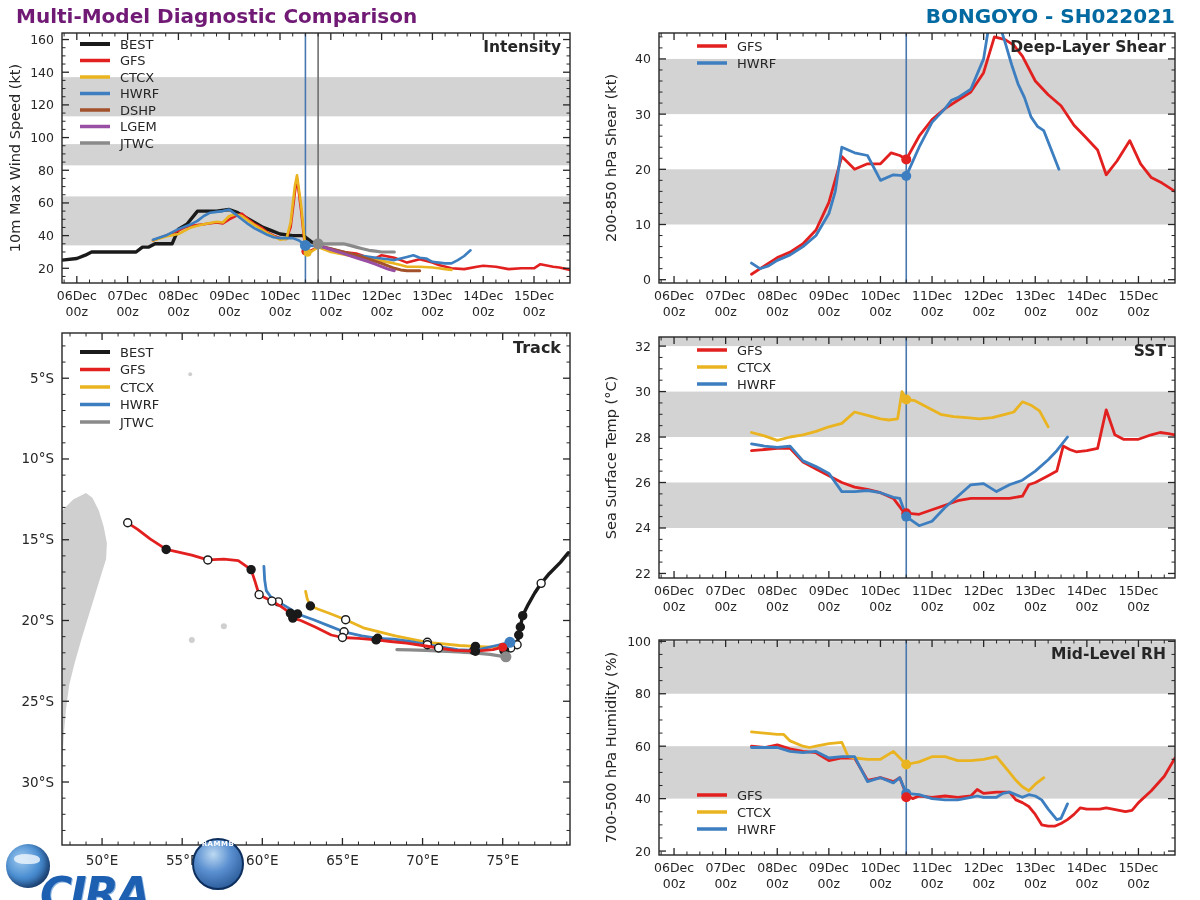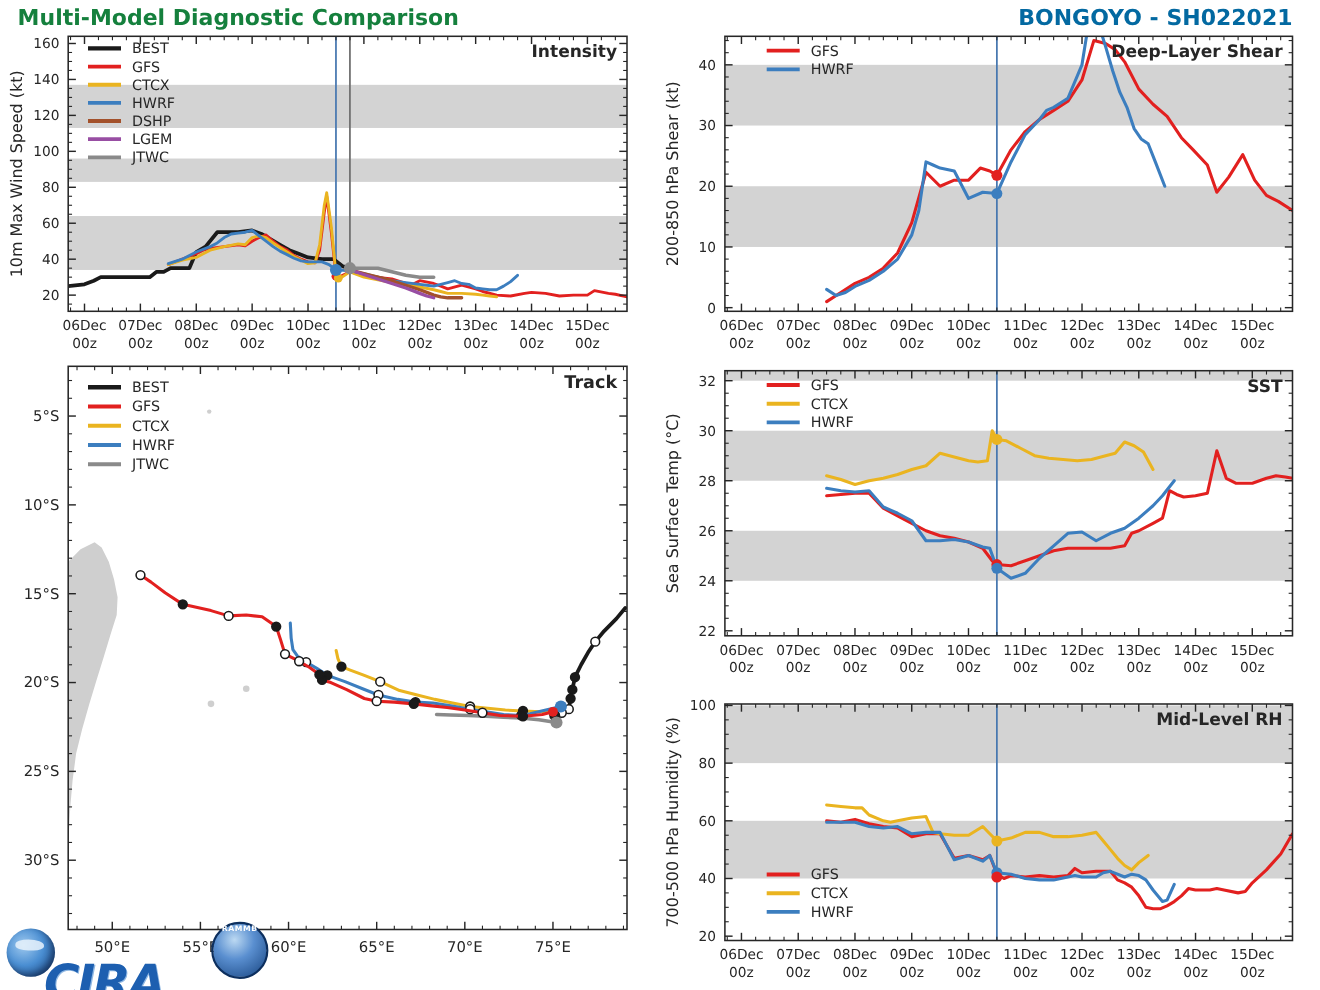--- a/index.html
+++ b/index.html
@@ -1,17 +1,17 @@
 <!DOCTYPE html>
 <html><head>
 <meta charset="utf-8">
 <style>
   html,body{margin:0;padding:0;background:#ffffff;}
   body{width:1200px;height:900px;position:relative;font-family:"DejaVu Sans",sans-serif;overflow:hidden;}
-  .main-title{position:absolute;left:16px;top:4px;font-size:20px;font-weight:bold;color:#15803d;}
+  .main-title{position:absolute;left:16px;top:4px;font-size:20px;font-weight:bold;color:#701a75;}
   .storm-title{position:absolute;right:25px;top:4px;font-size:20px;font-weight:bold;color:#0369a1;}
   #chart-root{position:absolute;left:0;top:0;width:1200px;height:900px;}
   .cira-logo{position:absolute;left:6px;top:836px;width:300px;height:62px;}
   .cira-globe{position:absolute;left:0px;top:8px;width:44px;height:44px;border-radius:50%;
     background:radial-gradient(circle at 35% 35%, #9ec9ef 0%, #4a8ed2 45%, #123d7a 100%);
     box-shadow:inset -3px -3px 6px rgba(0,0,20,.4);}
   .cira-globe:after{content:"";position:absolute;left:8px;top:10px;width:26px;height:10px;background:#e8f2fb;border-radius:50% 60% 40% 50%;opacity:.85;}
   .cira-text{position:absolute;left:34px;top:2px;font-size:44px;font-weight:bold;font-style:italic;
     color:#1d5fb0;letter-spacing:-2px;text-shadow:1px 1px 0 #8fb7e2;margin-top:30px;}
   .rammb-badge{position:absolute;left:186px;top:2px;width:48px;height:48px;border-radius:50%;

